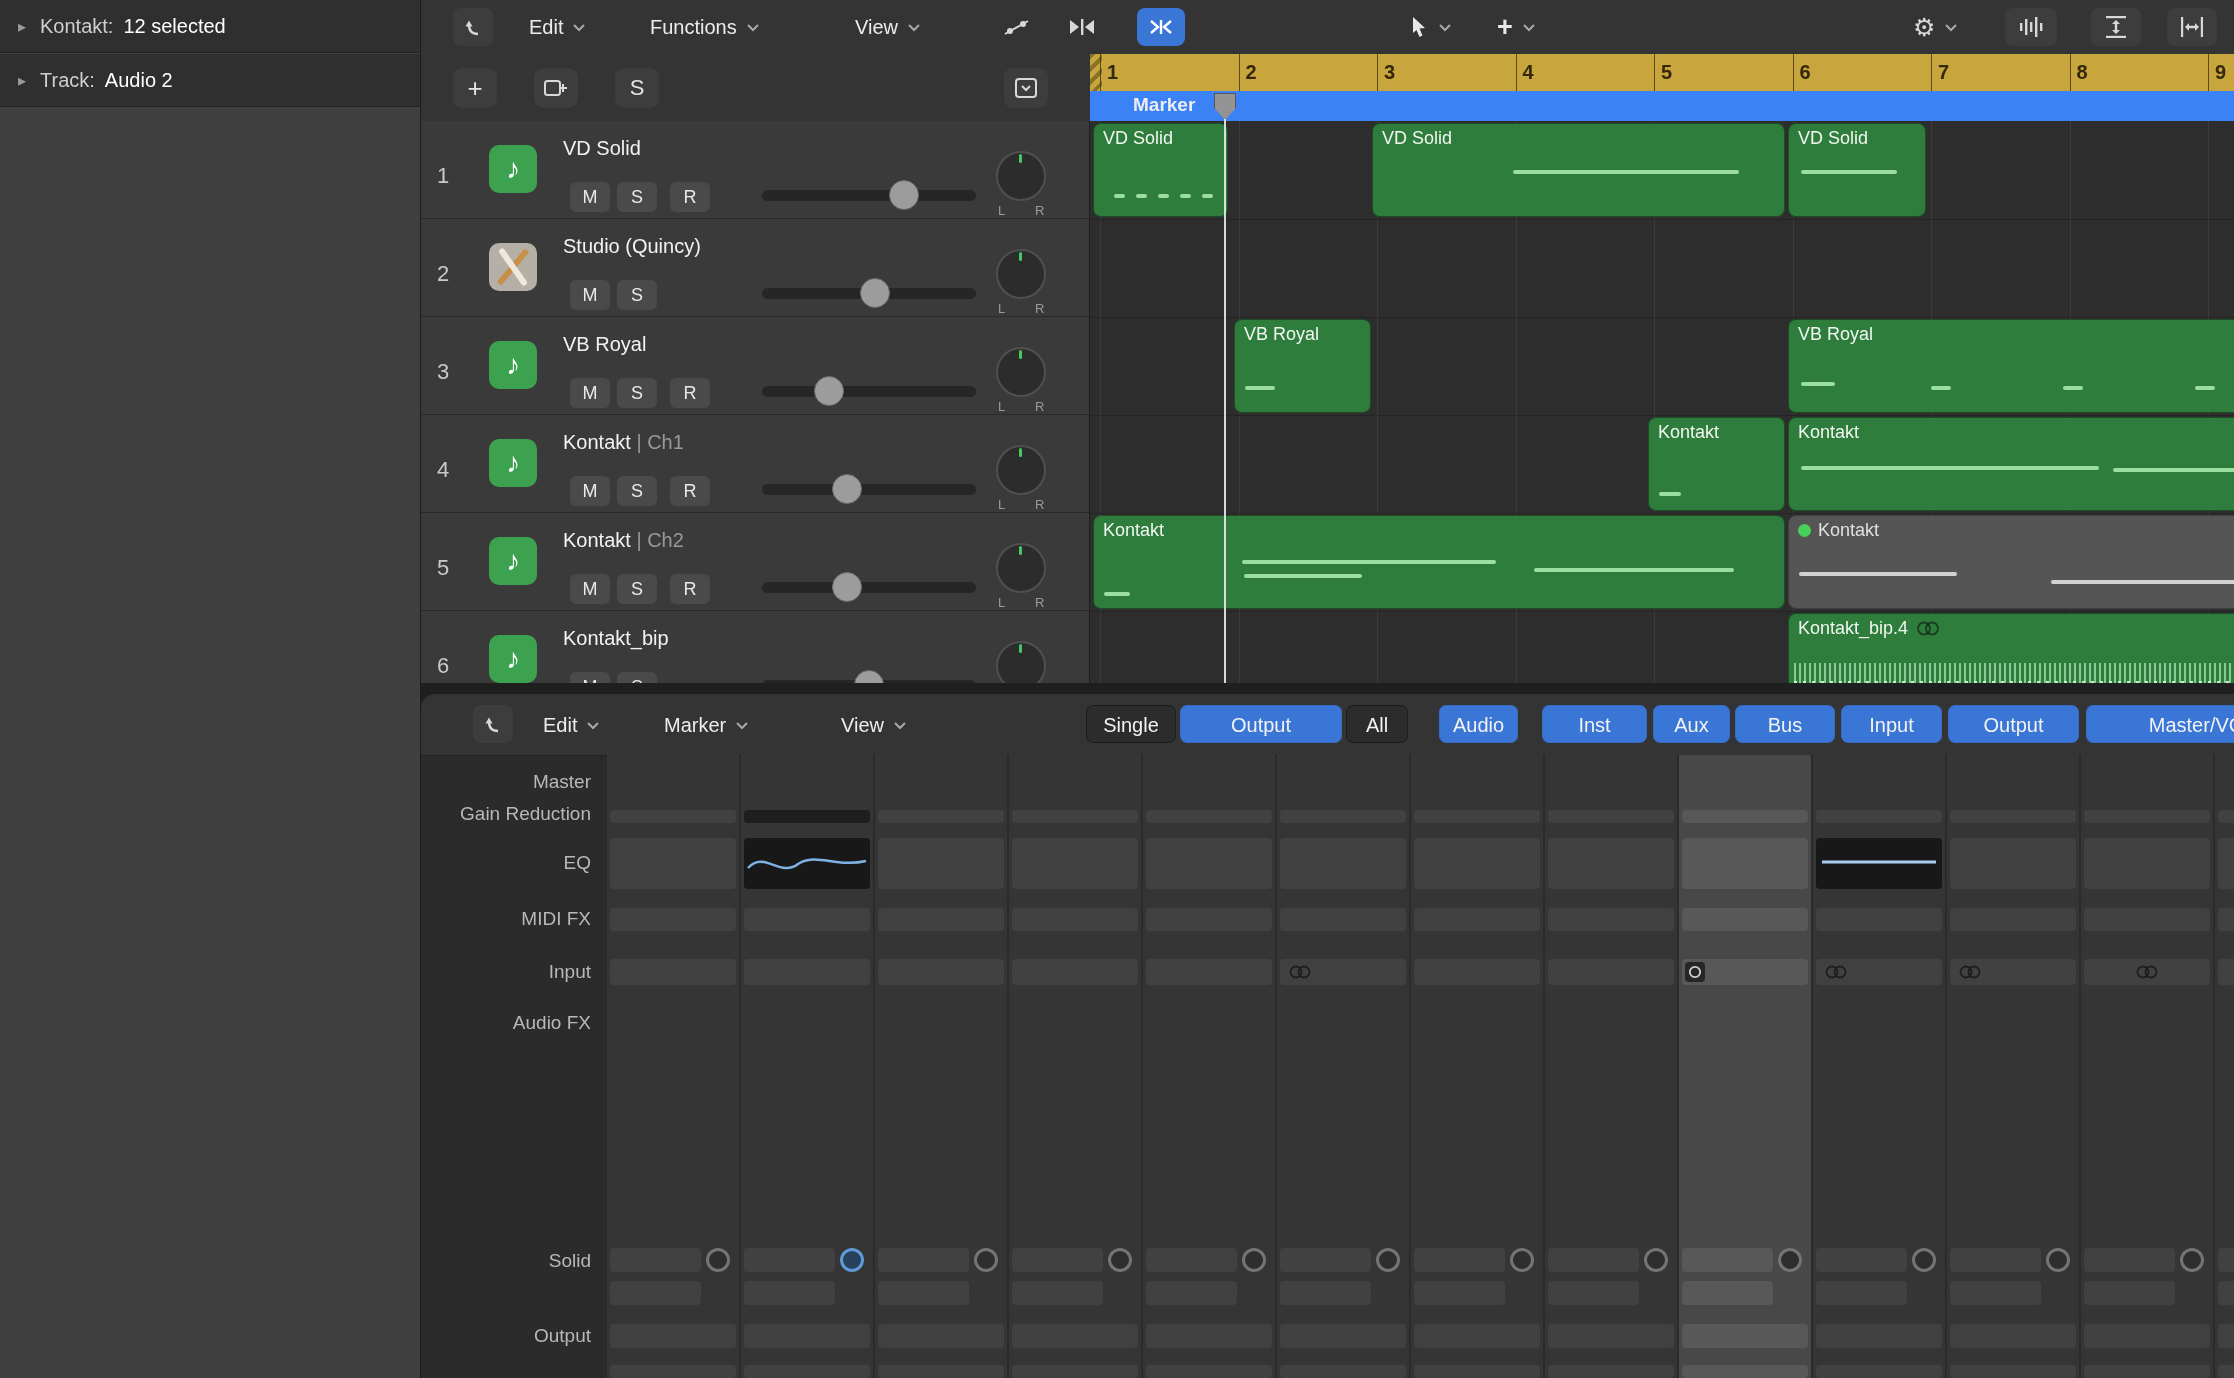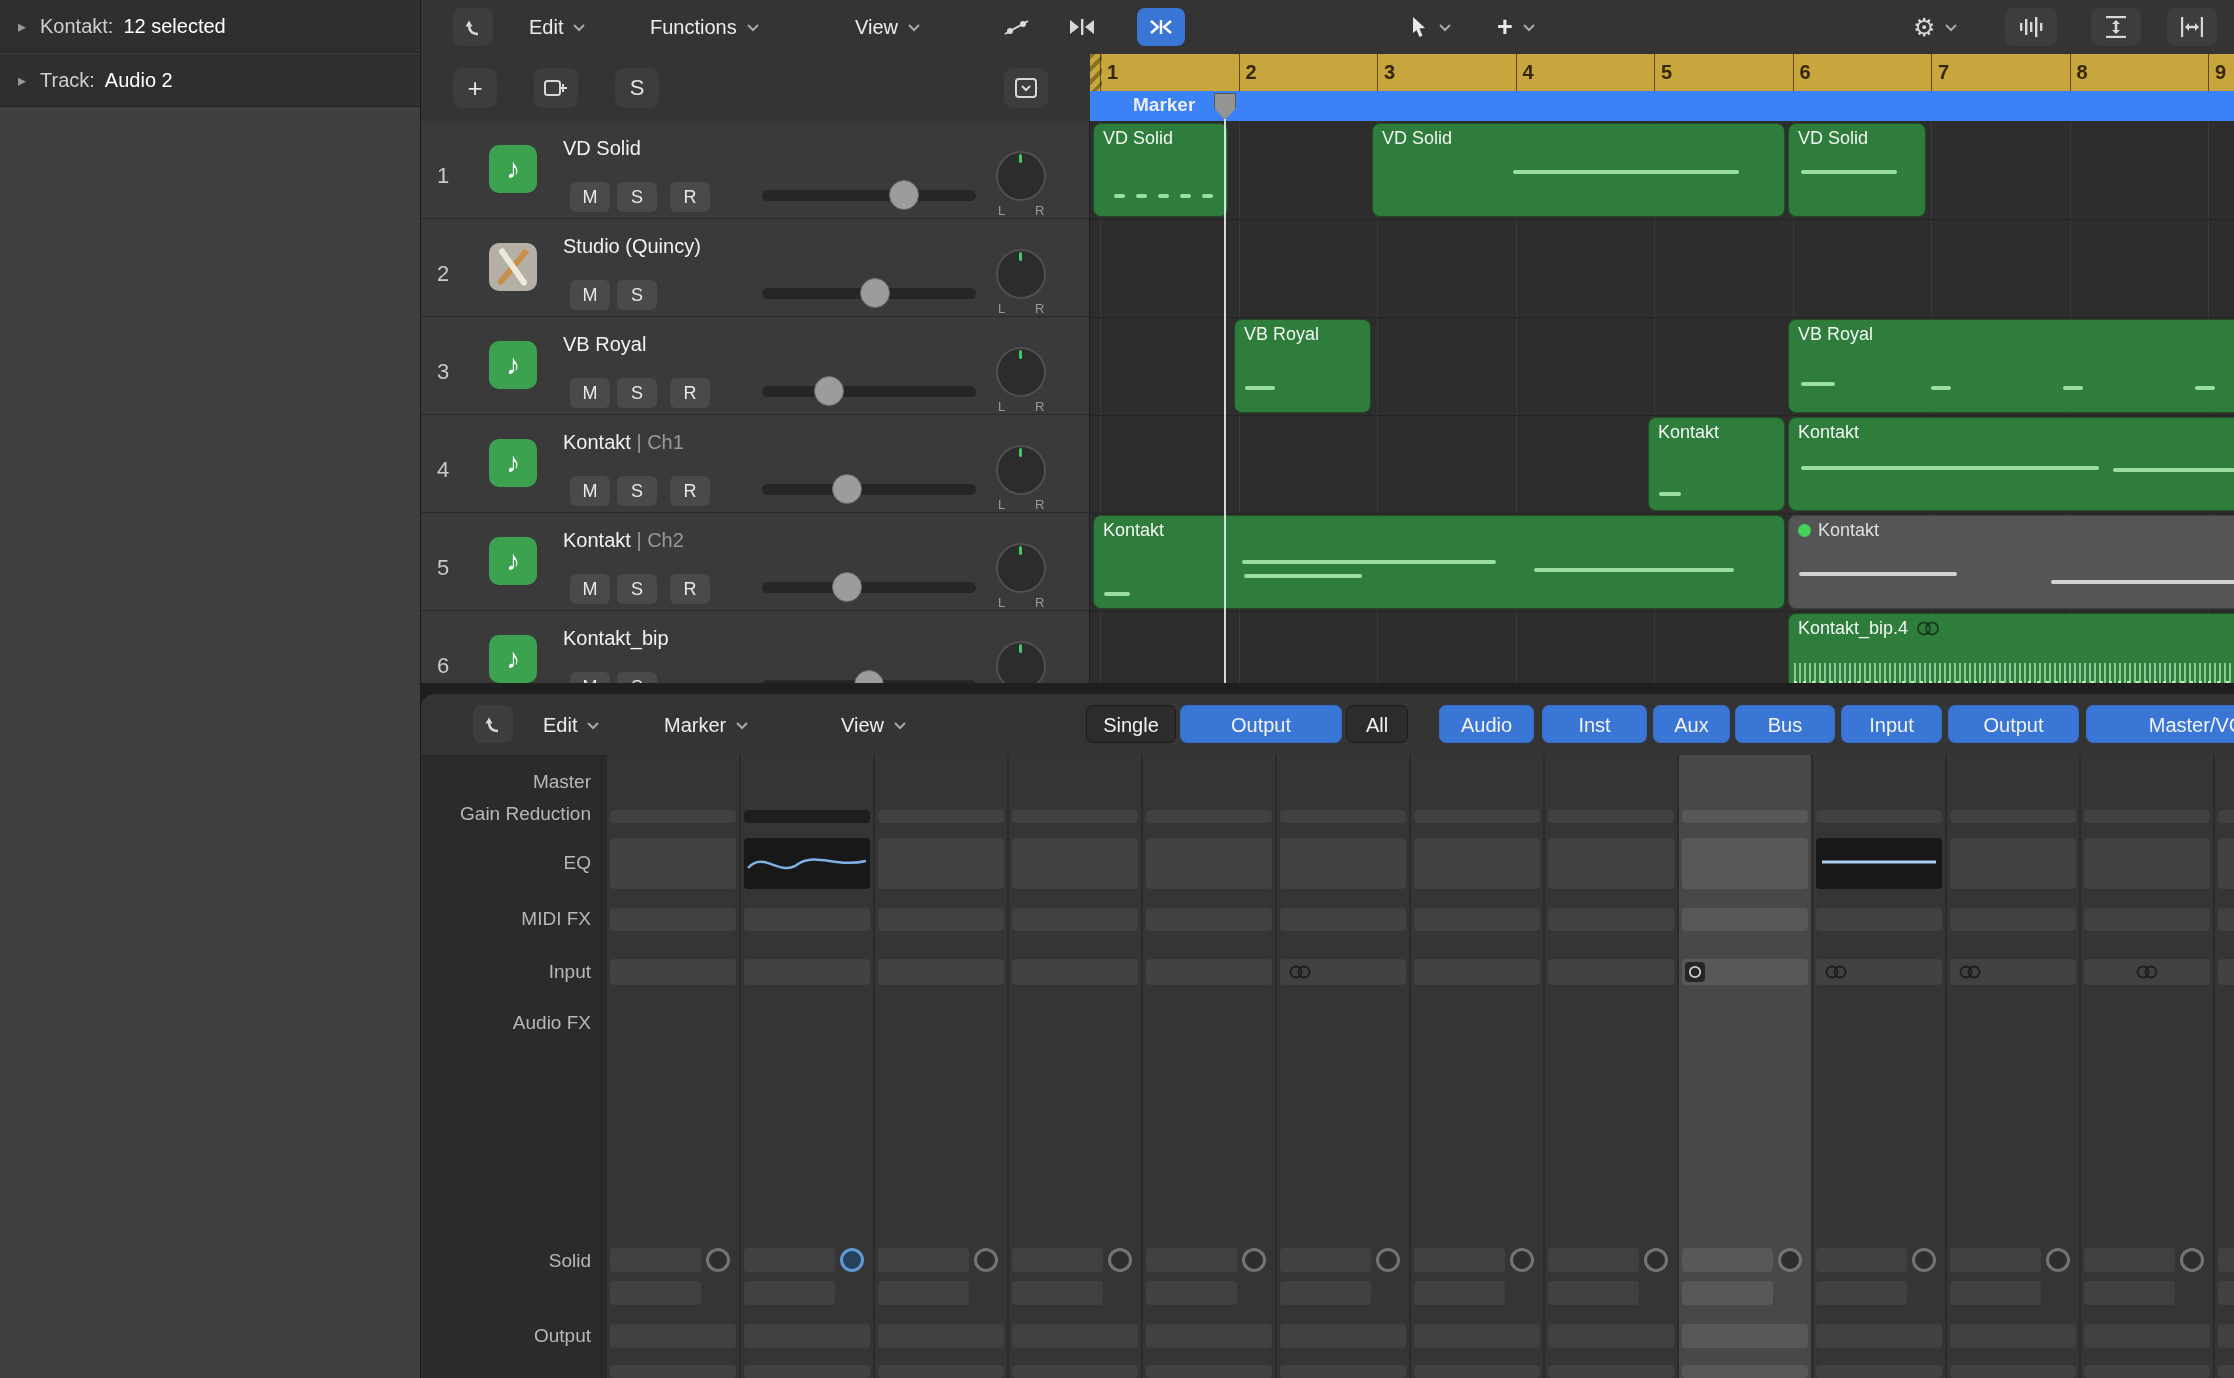--- a/index.html
+++ b/index.html
@@ -453,21 +453,21 @@
         </div>
         <div class="menu" style="left:420px;top:16px;">
           <span>View</span>
           <svg width="14" height="9">
               <path d="M2 2 L7 7 L12 2" fill="none" stroke="#a8a8a8" stroke-width="2"></path>
             </svg>
         </div>
         <div class="pill" id="vb0" style="left:665px;width:90px;">Single</div>
         <div class="pill on" id="vb1" style="left:759px;width:162px;">Output</div>
         <div class="pill" id="vb2" style="left:925px;width:62px;">All</div>
-        <div class="pill filter" style="left:1018px;width:95px;">Audio</div>
+        <div class="pill filter" style="left:1018px;width:79px;">Audio</div>
         <div class="pill filter" style="left:1121px;width:105px;">Inst</div>
         <div class="pill filter" style="left:1232px;width:77px;">Aux</div>
         <div class="pill filter" style="left:1314px;width:100px;">Bus</div>
         <div class="pill filter" style="left:1420px;width:101px;">Input</div>
         <div class="pill filter" style="left:1527px;width:131px;">Output</div>
         <div class="pill filter" style="left:1665px;width:220px;">Master/VC</div>
       </div>
 
       <div class="mlabel" style="top:75px;">Master</div>
       <div class="mlabel" style="top:107px;">Gain Reduction</div>

